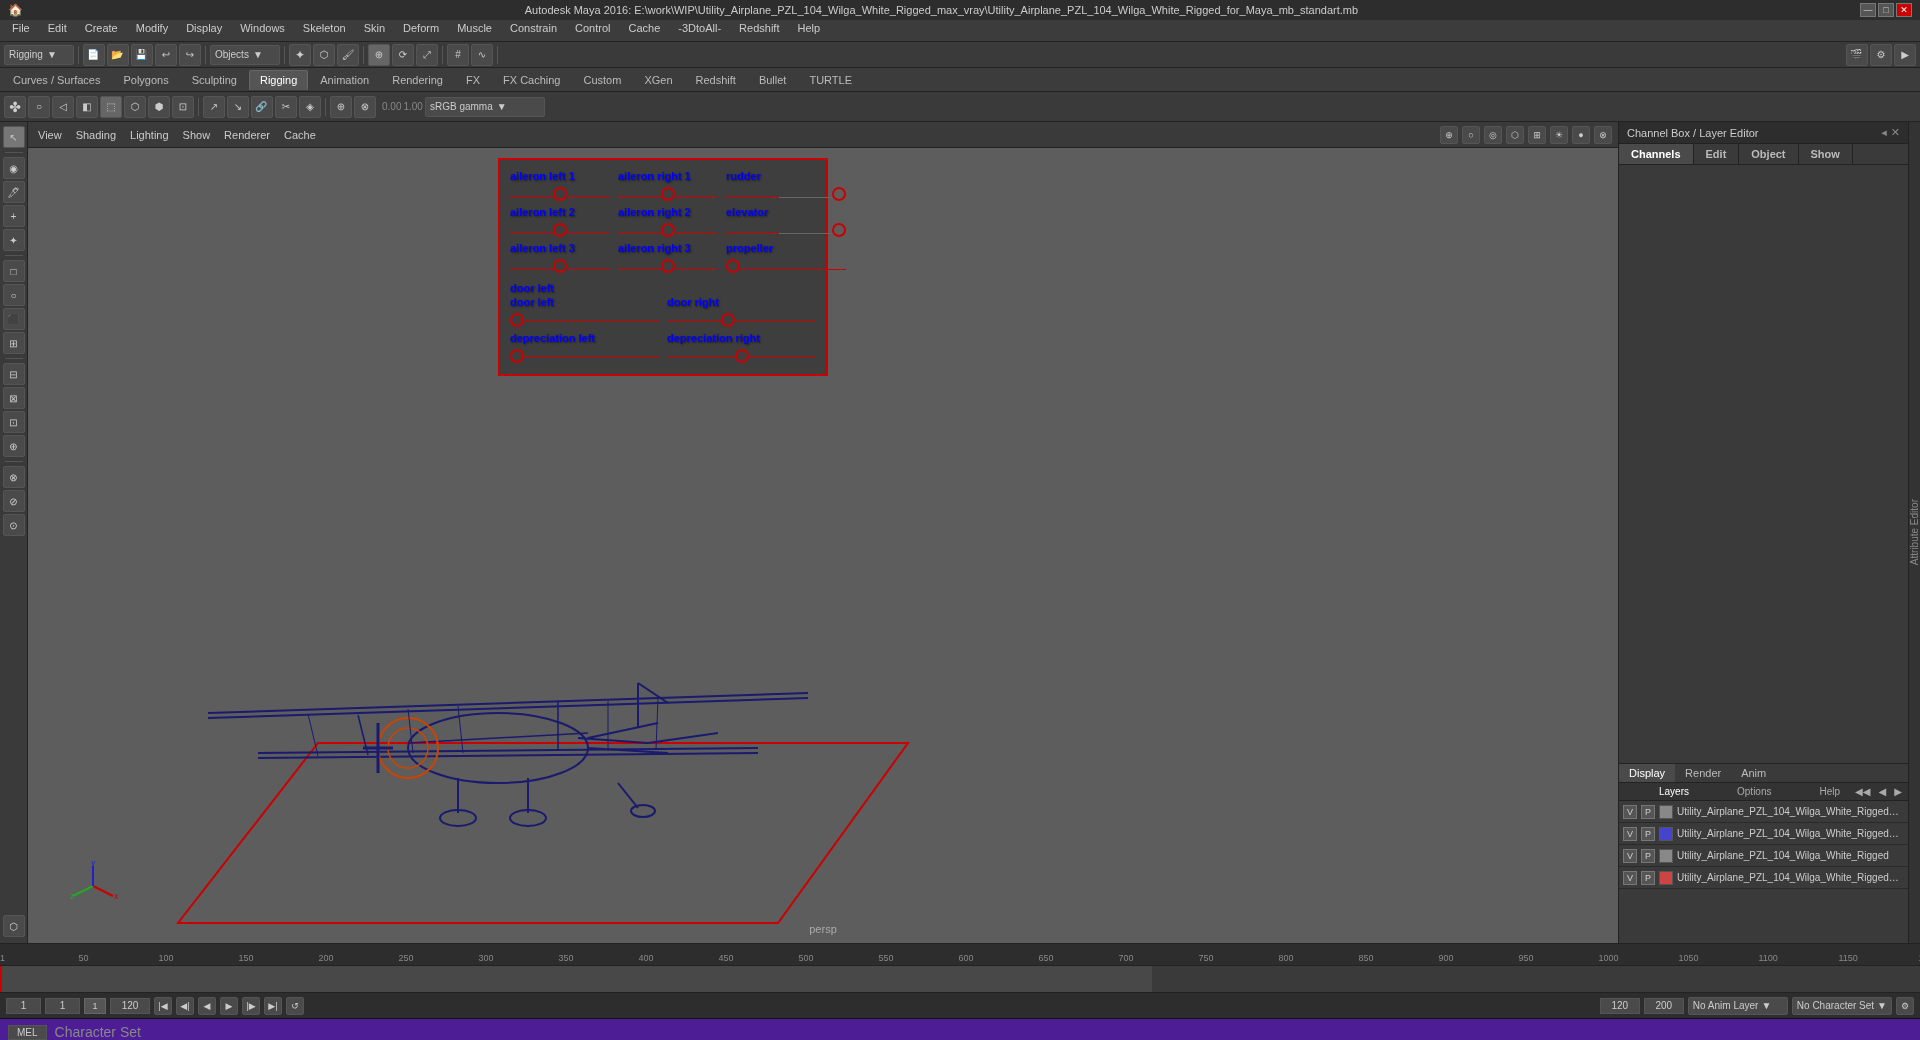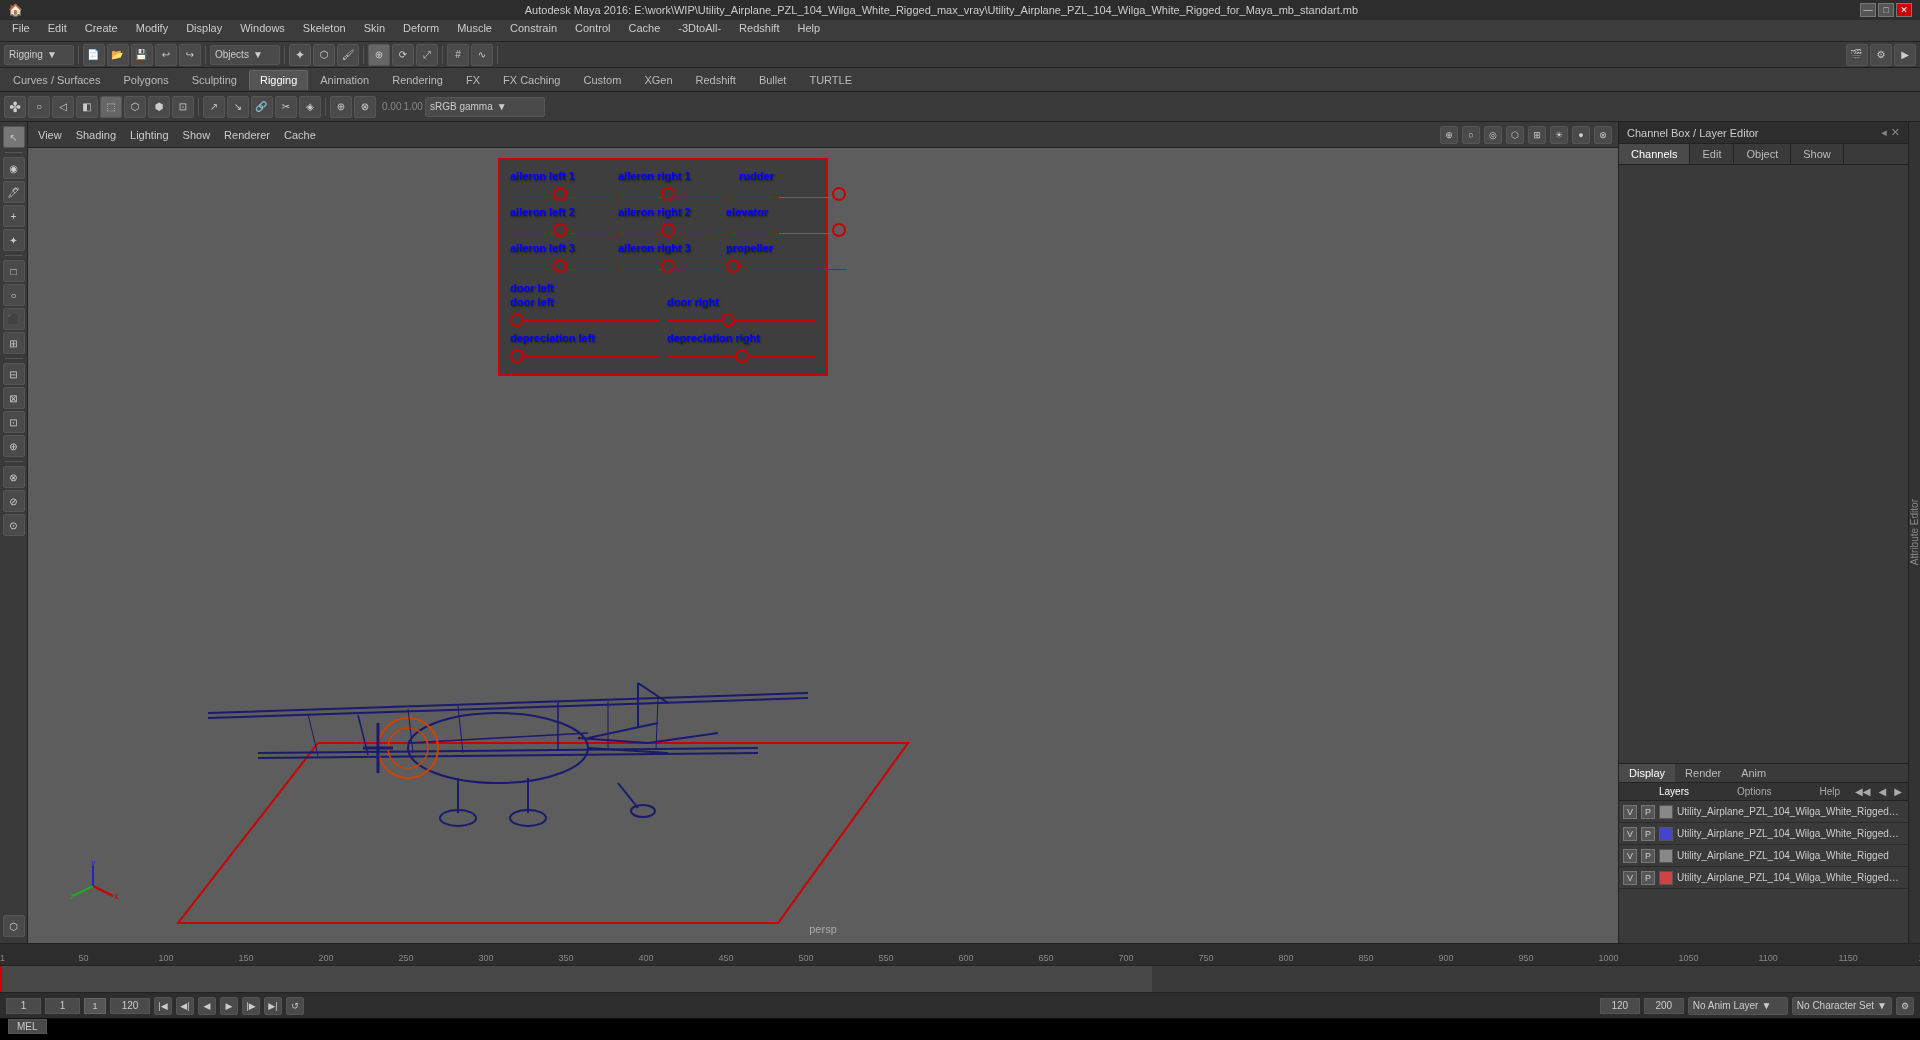--- a/index.html
+++ b/index.html
@@ -280,20 +280,21 @@
       display: flex;
       background: #3a3a3a;
       border-bottom: 1px solid #222;
     }
     .right-tab {
       padding: 4px 12px;
       font-size: 11px;
       color: #bbb;
       cursor: pointer;
       border-right: 1px solid #222;
+      font-weight: bold;
     }
     .right-tab.active { background: #4a4a4a; color: #fff; }
     #channel-box {
       flex: 1;
       padding: 4px;
       overflow: hidden;
     }
 
     
     #layer-panel {
@@ -754,21 +755,21 @@
 
       <div id="control-hud">
         <div style="display:grid; grid-template-columns:1fr 1fr 120px; gap:4px 8px; align-items:center;">
 
           <div style="display:flex;align-items:center;gap:4px;">
             <span class="hud-label">aileron left 1</span>
           </div>
           <div style="display:flex;align-items:center;gap:4px;">
             <span class="hud-label">aileron right 1</span>
           </div>
-          <div style="display:flex;align-items:center;gap:4px;margin-left:13px;">
+          <div style="display:flex;align-items:center;gap:4px;">
             <span class="hud-label">rudder</span>
           </div>
 
           <div style="display:flex;align-items:center;gap:0;height:16px;position:relative;">
             <div style="flex:1;height:1px;background:#cc0000;margin-top:7px;"></div>
             <div style="width:14px;height:14px;border:2px solid #cc0000;border-radius:50%;background:transparent;flex-shrink:0;"></div>
             <div style="flex:1;height:1px;background:#cc0000;margin-top:7px;"></div>
           </div>
           <div style="display:flex;align-items:center;gap:0;height:16px;">
             <div style="flex:1;height:1px;background:#cc0000;margin-top:7px;"></div>
@@ -1000,16 +1001,16 @@
       <span>▼</span>
     </div>
     <div class="tl-dropdown">
       <span>No Character Set</span>
       <span>▼</span>
     </div>
     <div class="tl-btn">⚙</div>
   </div>
 </div>
 
-<div id="status-bar" style="position:fixed;bottom:0;left:0;right:0;height:22px;background:#000000;display:flex;align-items:flex-start;padding:0 8px;border-top:1px solid #111;gap:8px;z-index:100;flex-direction:column;">
+<div id="status-bar" style="position:fixed;bottom:0;left:0;right:0;height:22px;background:#4c1d95;display:flex;align-items:flex-end;padding:0 8px;border-top:1px solid #111;gap:8px;z-index:100;">
   <div class="status-mel">MEL</div>
   <span style="font-size:14px;color:#888;">Character Set</span>
 </div>
 
 </body></html>

